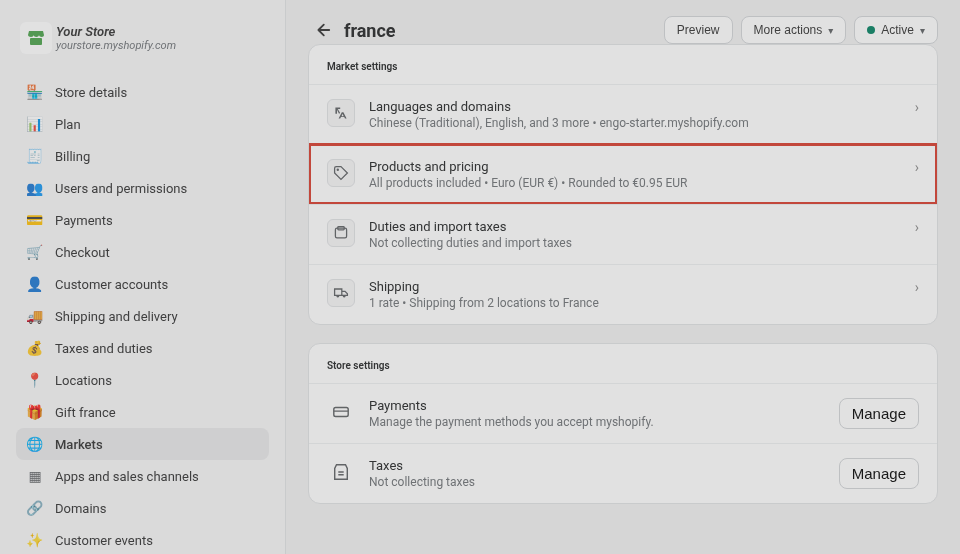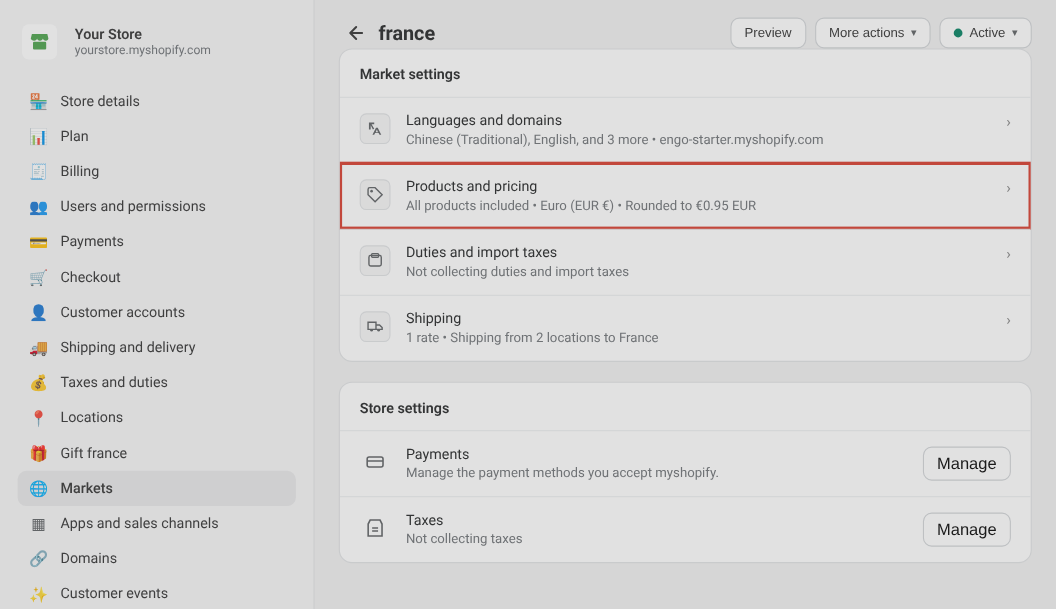--- a/index.html
+++ b/index.html
@@ -1,36 +1,36 @@
 <!DOCTYPE html>
 <html><head>
 <meta charset="utf-8">
 <style>
 * { box-sizing: border-box; margin: 0; padding: 0; }
 body { font-family: -apple-system, BlinkMacSystemFont, "Segoe UI", Roboto, sans-serif; background: #f1f1f1; color: #303030; font-size: 13px; width: 960px; height: 554px; overflow: hidden; position: relative; }
 .app { display: flex; height: 554px; }
 .sidebar { width: 286px; background: #f6f6f7; padding: 18px 16px 0 16px; border-right: 1px solid #e1e3e5; }
-.store-header { display: flex; align-items: center; gap: 16px; margin-bottom: 18px; padding: 4px; }
+.store-header { display: flex; align-items: center; gap: 4px; margin-bottom: 18px; padding: 4px; font-style: italic; }
 .store-logo { width: 32px; height: 32px; background: #fff; border-radius: 6px; display: flex; align-items: center; justify-content: center; font-size: 18px; }
 .store-name { font-weight: 600; font-size: 13px; color: #303030; }
 .store-url { font-size: 11px; color: #6d7175; }
 .nav-list { list-style: none; }
 .nav-item { display: flex; align-items: center; gap: 11px; padding: 7px 10px; border-radius: 8px; color: #303030; font-size: 13px; cursor: pointer; }
 .nav-item.active { background: #e8e8e9; font-weight: 500; }
 .nav-icon { width: 18px; height: 18px; display: inline-flex; align-items: center; justify-content: center; color: #5c5f62; font-size: 14px; }
 .main { flex: 1; padding: 16px 22px; overflow-y: auto; }
 .page-header { display: flex; align-items: center; gap: 8px; margin-bottom: 0; }
 .back-btn { width: 28px; height: 28px; display: flex; align-items: center; justify-content: center; border-radius: 6px; cursor: pointer; font-size: 18px; color: #303030; }
 .page-title { font-size: 18px; font-weight: 700; flex: 1; color: #202223; }
 .header-actions { display: flex; gap: 8px; }
 .btn { background: #fff; border: 1px solid #d2d5d8; border-radius: 8px; padding: 6px 12px; font-size: 12px; font-weight: 500; cursor: pointer; color: #303030; display: inline-flex; align-items: center; gap: 6px; }
 .btn-status .dot { width: 8px; height: 8px; border-radius: 50%; background: #008060; display: inline-block; }
 .chevron-down { font-size: 10px; color: #5c5f62; }
 .card { background: #fff; border: 1px solid #e1e3e5; border-radius: 12px; margin-bottom: 18px; overflow: hidden; }
-.card-title { font-size: 13px; font-weight: 600; padding: 16px 18px 12px; color: #202223; }
+.card-title { font-size: 10px; font-weight: 600; padding: 16px 18px 12px; color: #202223; }
 .setting-row { display: flex; gap: 14px; padding: 14px 18px; border-top: 1px solid #eef0f1; cursor: pointer; position: relative; }
 .setting-row:first-of-type { border-top: 1px solid #eef0f1; }
 .setting-icon { width: 28px; height: 28px; border-radius: 6px; background: #f6f6f7; border: 1px solid #e1e3e5; display: flex; align-items: center; justify-content: center; color: #5c5f62; font-size: 14px; flex-shrink: 0; }
 .setting-body { flex: 1; }
 .setting-title { font-size: 13px; color: #202223; margin-bottom: 2px; }
 .setting-sub { font-size: 12px; color: #6d7175; }
 .row-chevron { color: #8a8a8a; font-size: 14px; }
 .btn-manage { background: #fff; border: 1px solid #d2d5d8; border-radius: 8px; padding: 5px 12px; font-size: 15px; cursor: pointer; font-weight: 500; }
 .highlight-box { outline: 3px solid #d83a2b; outline-offset: -2px; }
 .store-row .setting-icon { background: transparent; border: none; }

